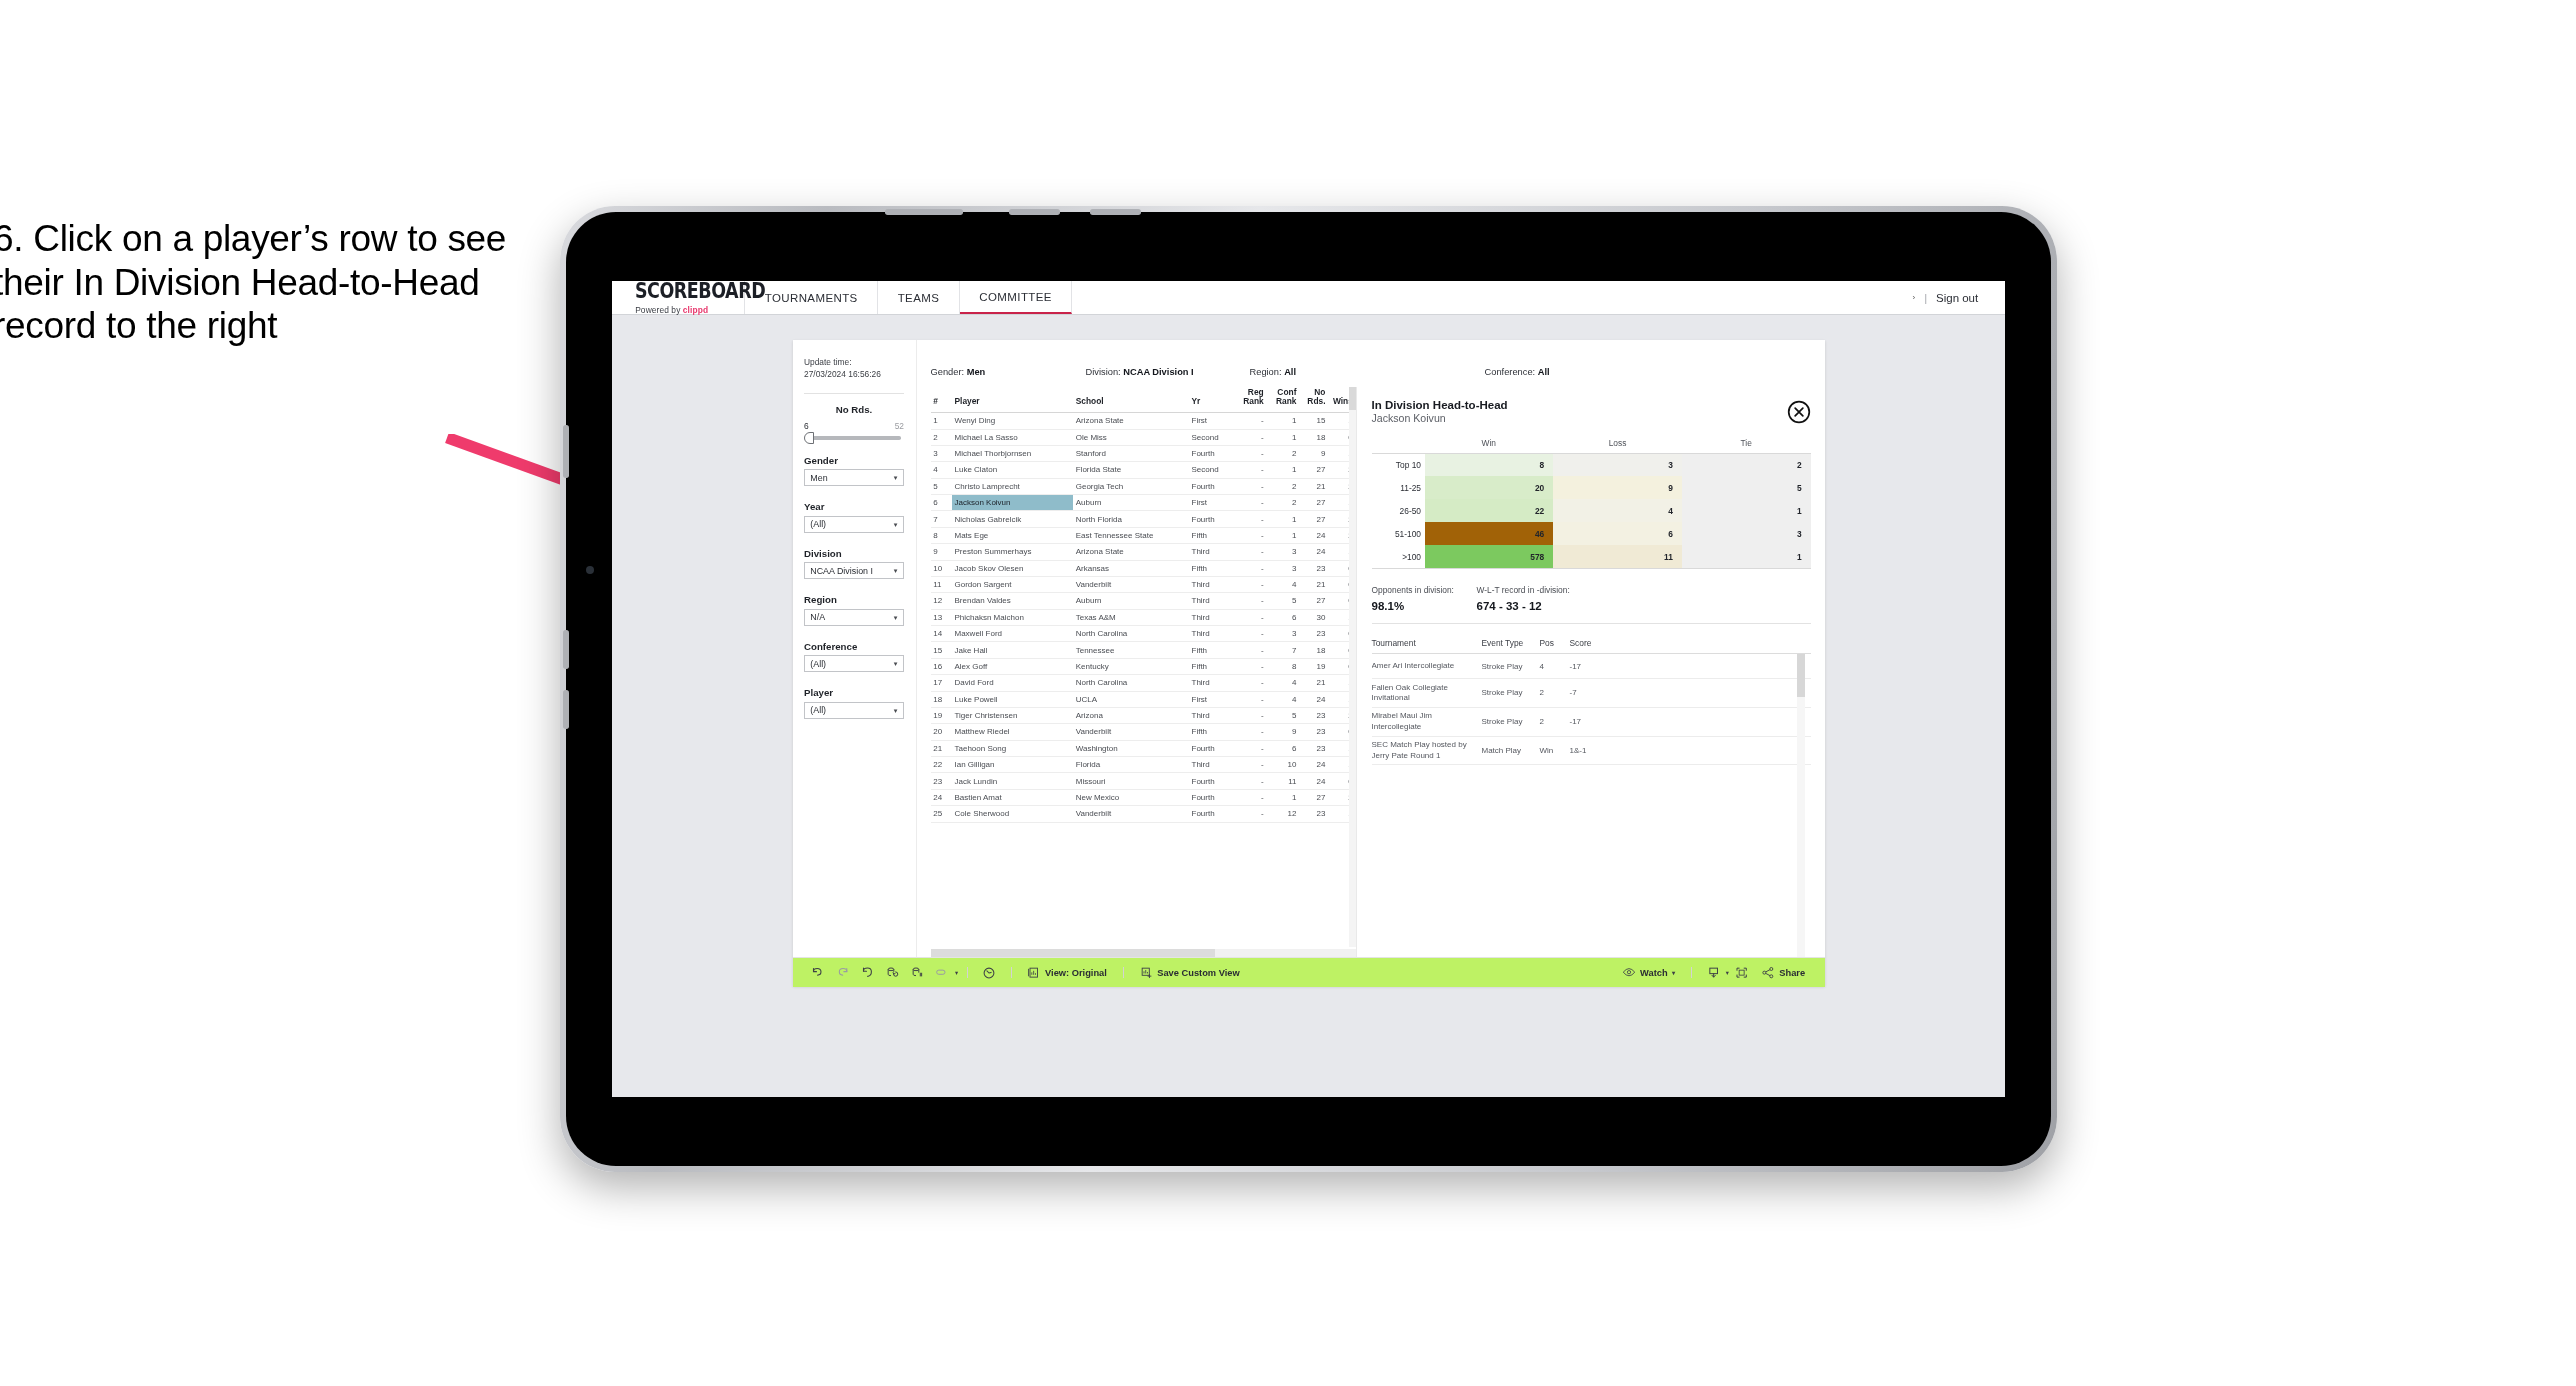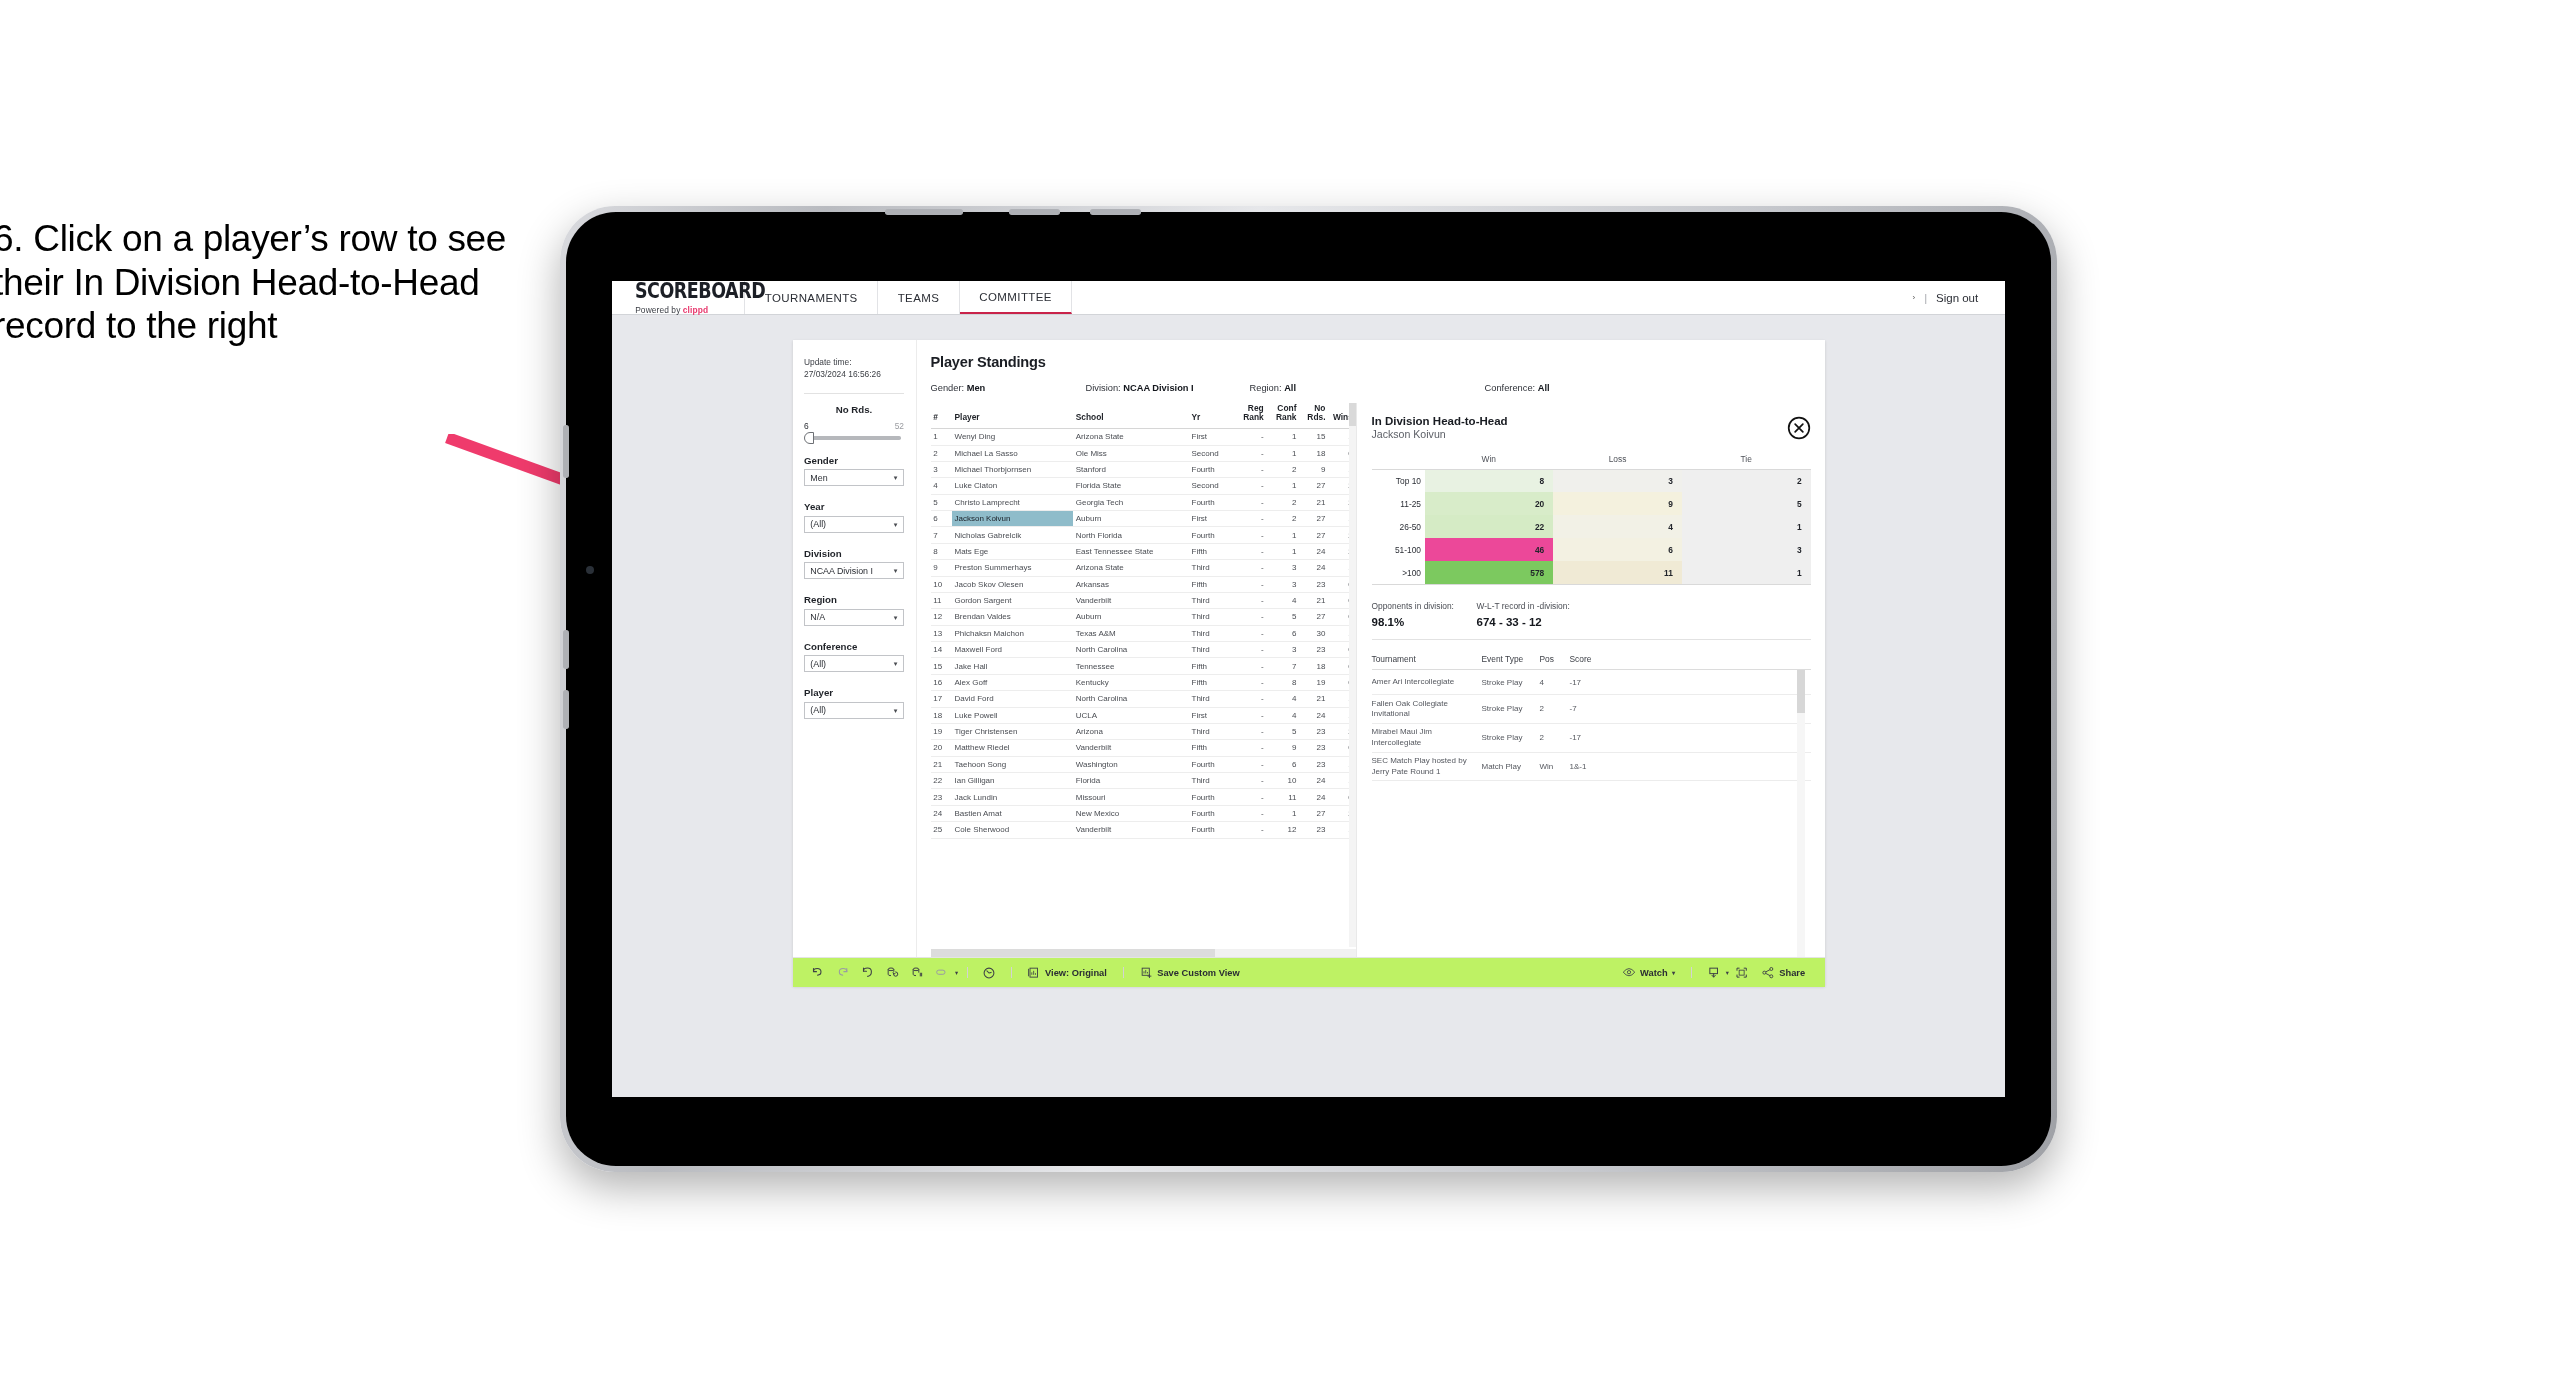--- a/index.html
+++ b/index.html
@@ -326,21 +326,20 @@
               <div class="filter-group">
                 <div class="filter-label">Player</div>
                 <div class="filter-select">
                   <span>(All)</span>
                   <span class="cv">▼</span>
                 </div>
               </div>
             </div>
 
             <div id="content">
-              <div id="page-title">Player Standings</div>
 
               <div id="filtersum">
                 <span class="fs-item" id="fs-0"><span>Gender:</span> <b>Men</b></span>
                 <span class="fs-item" id="fs-1"><span>Division:</span> <b>NCAA Division I</b></span>
                 <span class="fs-item" id="fs-2"><span>Region:</span> <b>All</b></span>
                 <span class="fs-item"><span>Conference:</span> <b>All</b></span>
               </div>
 
               <div id="content-split">
 
@@ -657,21 +656,21 @@
                             <td class="cell" style="background: rgb(239, 239, 239);">5</td>
                           </tr>
                           <tr>
                             <td class="rowlabel">26-50</td>
                             <td class="cell" style="background: rgb(213, 235, 197);">22</td>
                             <td class="cell" style="background: rgb(242, 241, 230);">4</td>
                             <td class="cell" style="background: rgb(239, 239, 239);">1</td>
                           </tr>
                           <tr>
                             <td class="rowlabel">51-100</td>
-                            <td class="cell" style="background: #ec4899; margin-top: 22px;">46</td>
+                            <td class="cell" style="background: #a16207; margin-top: 22px;">46</td>
                             <td class="cell" style="background: rgb(243, 241, 226);">6</td>
                             <td class="cell" style="background: rgb(239, 239, 239);">3</td>
                           </tr>
                           <tr class="last">
                             <td class="rowlabel">&gt;100</td>
                             <td class="cell" style="background: rgb(124, 201, 95);">578</td>
                             <td class="cell" style="background: rgb(240, 234, 213);">11</td>
                             <td class="cell" style="background: rgb(239, 239, 239);">1</td>
                           </tr>
                         </tbody>

